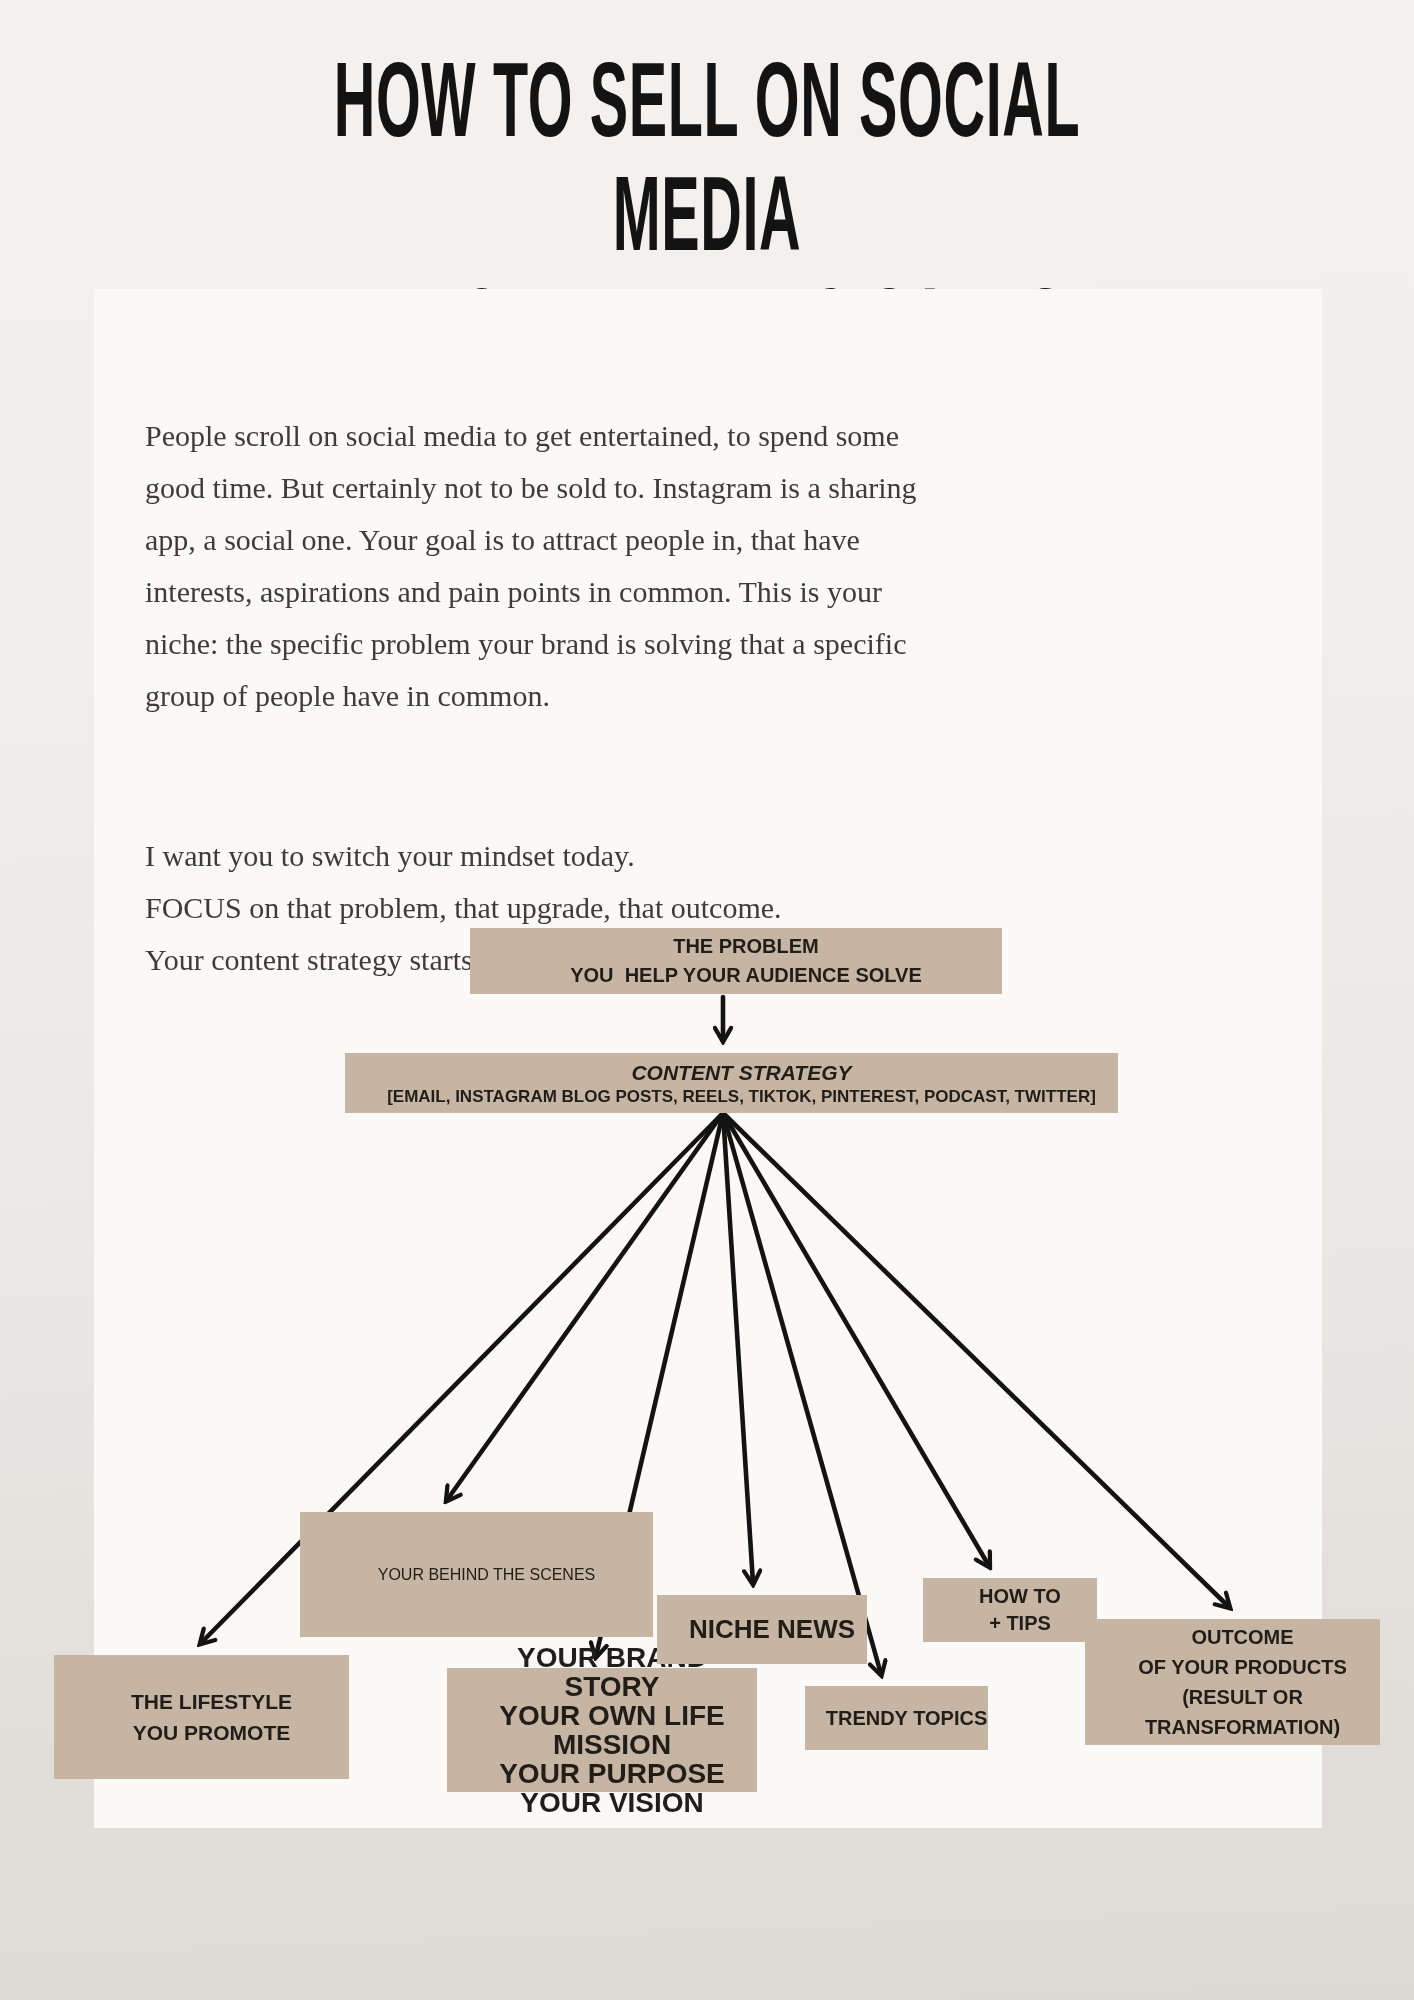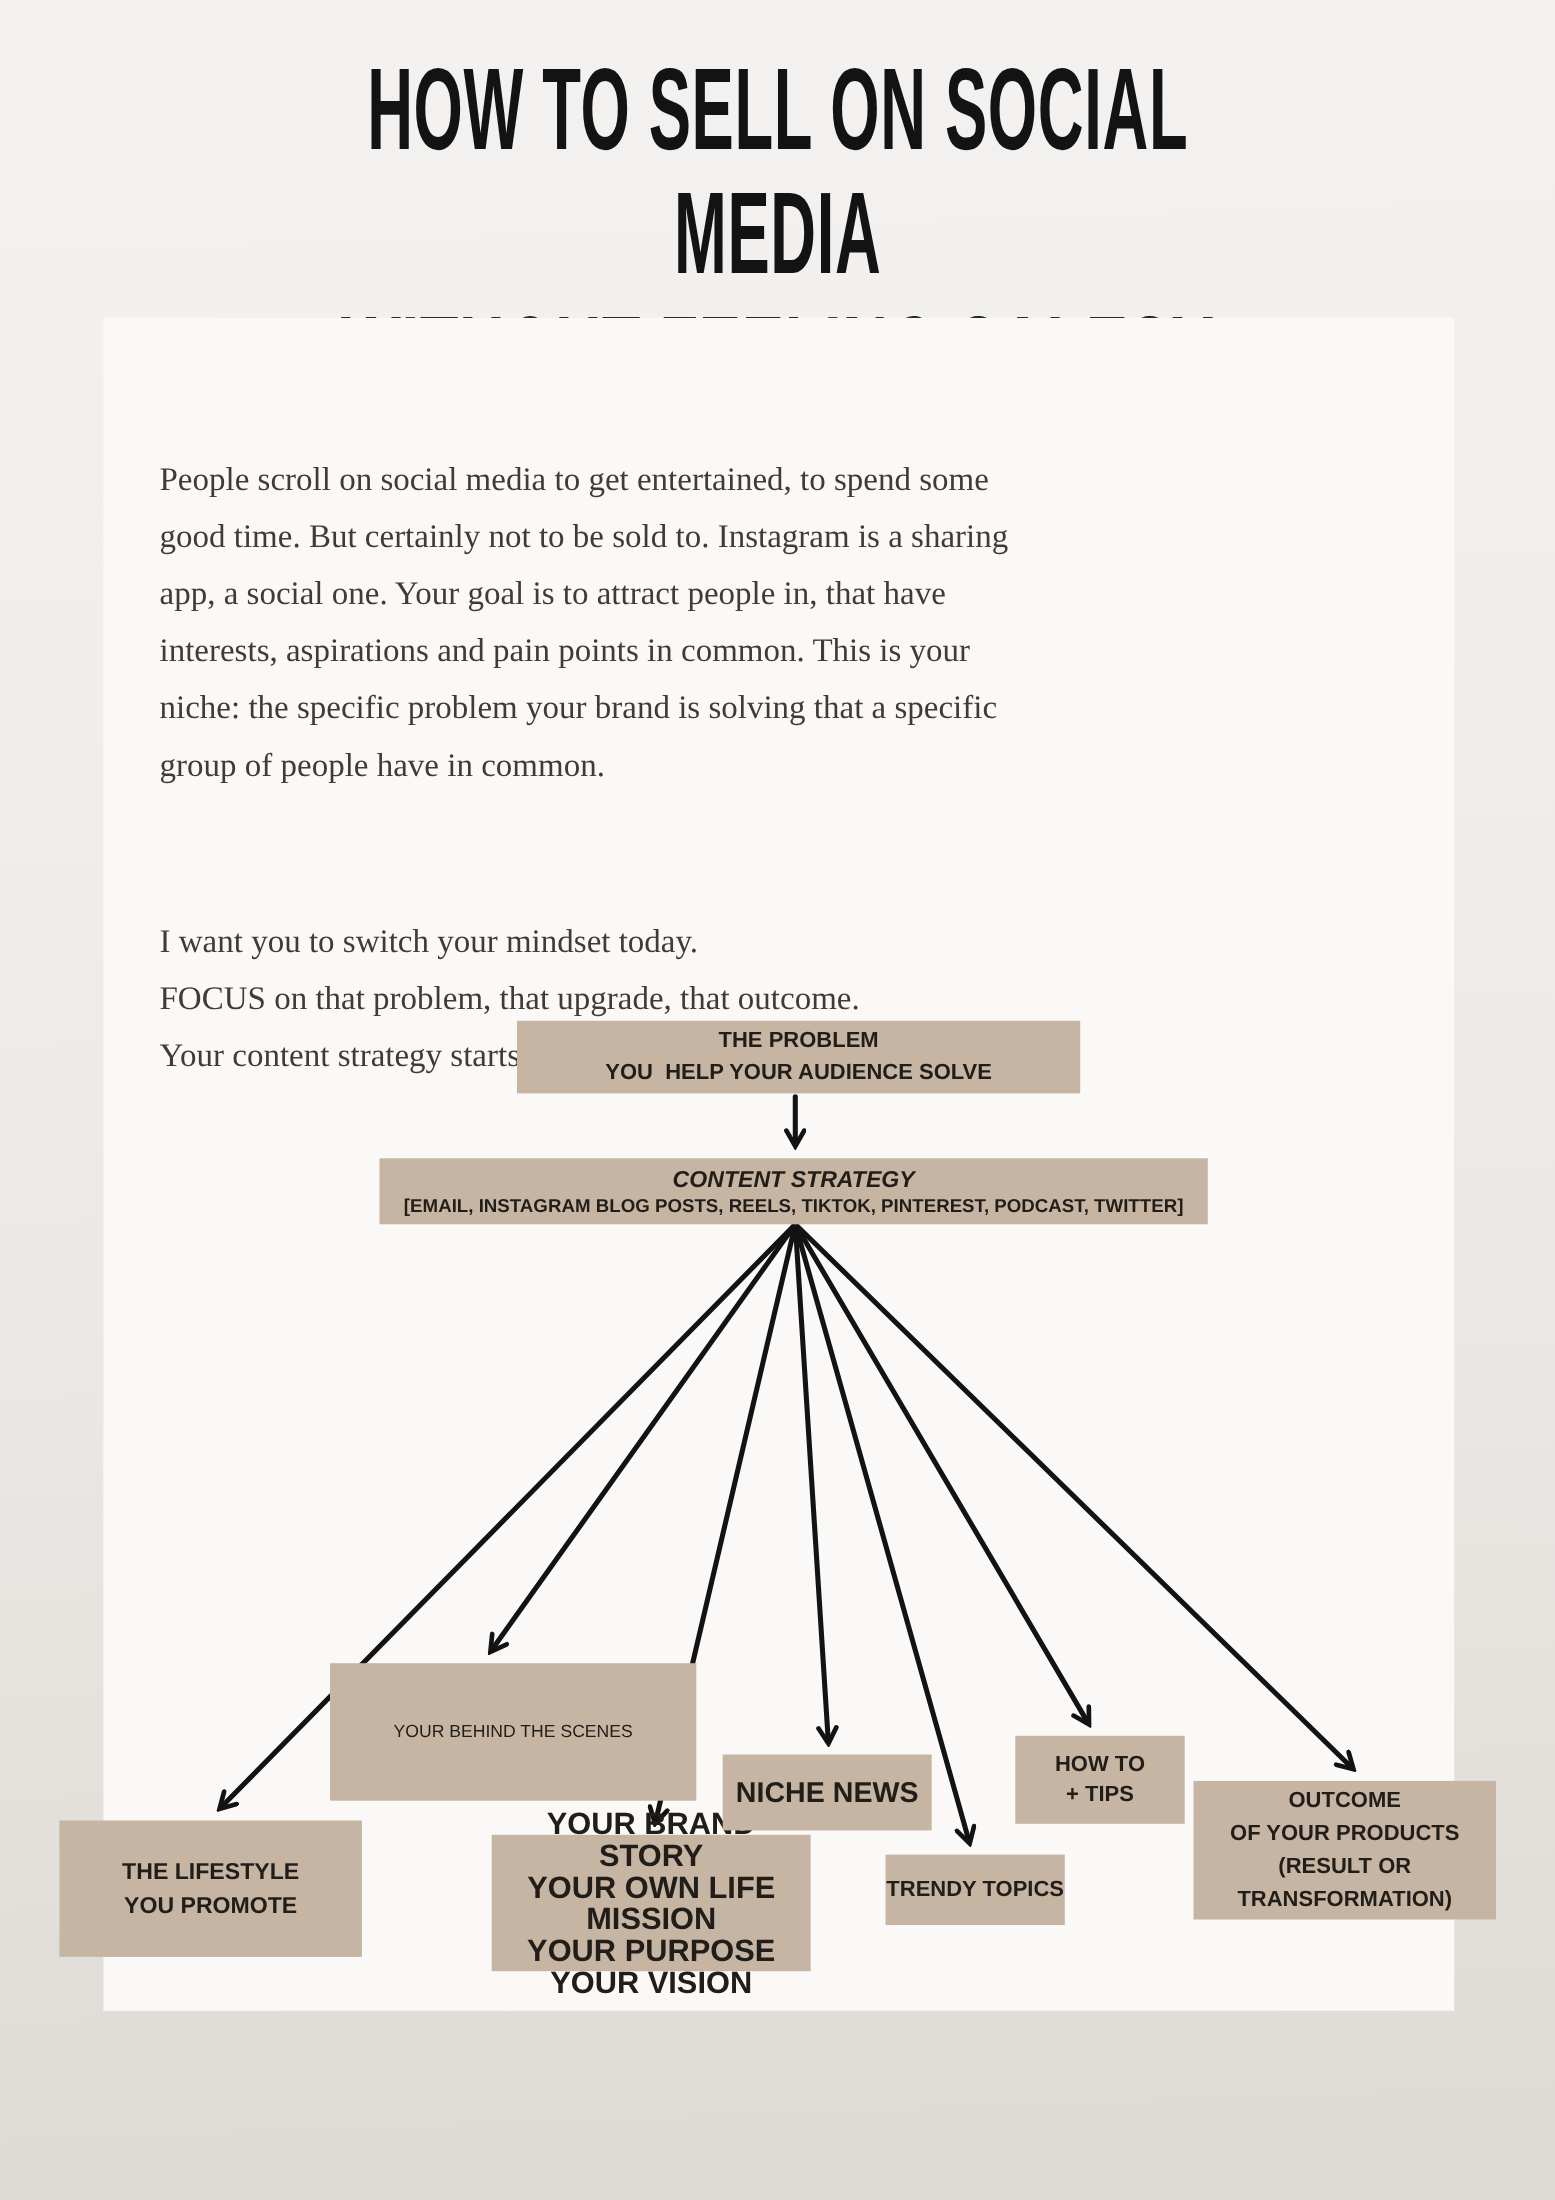--- a/index.html
+++ b/index.html
@@ -46,31 +46,32 @@
   .intro p + p{margin-top:56px;}
   
   .dbox{
     position:absolute;
     background:var(--box_fill,#c7b5a4);
     display:flex;align-items:center;justify-content:center;
     text-align:center;
     color:#211d18;
     font-weight:600;
     white-space:pre-wrap;
+    padding-left:20px;
   }
   .box-problem  {left:470px; top:928px;  width:512px; height:66px;  font-size:20px; line-height:29px;}
   .box-strategy {left:345px; top:1053px; width:753px; height:60px;  flex-direction:column; justify-content:center;}
   .box-strategy .l1{font-size:21px; line-height:27px; font-weight:600;font-style:italic;}
   .box-strategy .l2{font-size:17px; line-height:22px; font-weight:600;}
   .box-behind   {left:300px; top:1512px; width:333px; height:125px; font-size:16px; font-weight:500;}
   .box-lifestyle{left:54px;  top:1655px; width:275px; height:124px; font-size:21px; line-height:31px;}
   .box-brand    {left:447px; top:1668px; width:290px; height:124px; font-size:28px; line-height:29px;}
   .box-niche    {left:657px; top:1595px; width:190px; height:69px;  font-size:26px;}
   .box-trendy   {left:805px; top:1686px; width:163px; height:64px;  font-size:20px;}
-  .box-howto    {left:923px; top:1578px; width:154px; height:80px;  font-size:20px; line-height:27px;}
+  .box-howto    {left:923px; top:1578px; width:154px; height:64px;  font-size:20px; line-height:27px;}
   .box-outcome  {left:1085px;top:1619px; width:275px; height:126px; font-size:20px; line-height:30px;}
   
   .arrows{position:absolute;left:0;top:0;width:1414px;height:2000px;pointer-events:none;}
 </style>
 </head>
 <body>
 
 <div id="page">
 
   <div class="title-wrap">

